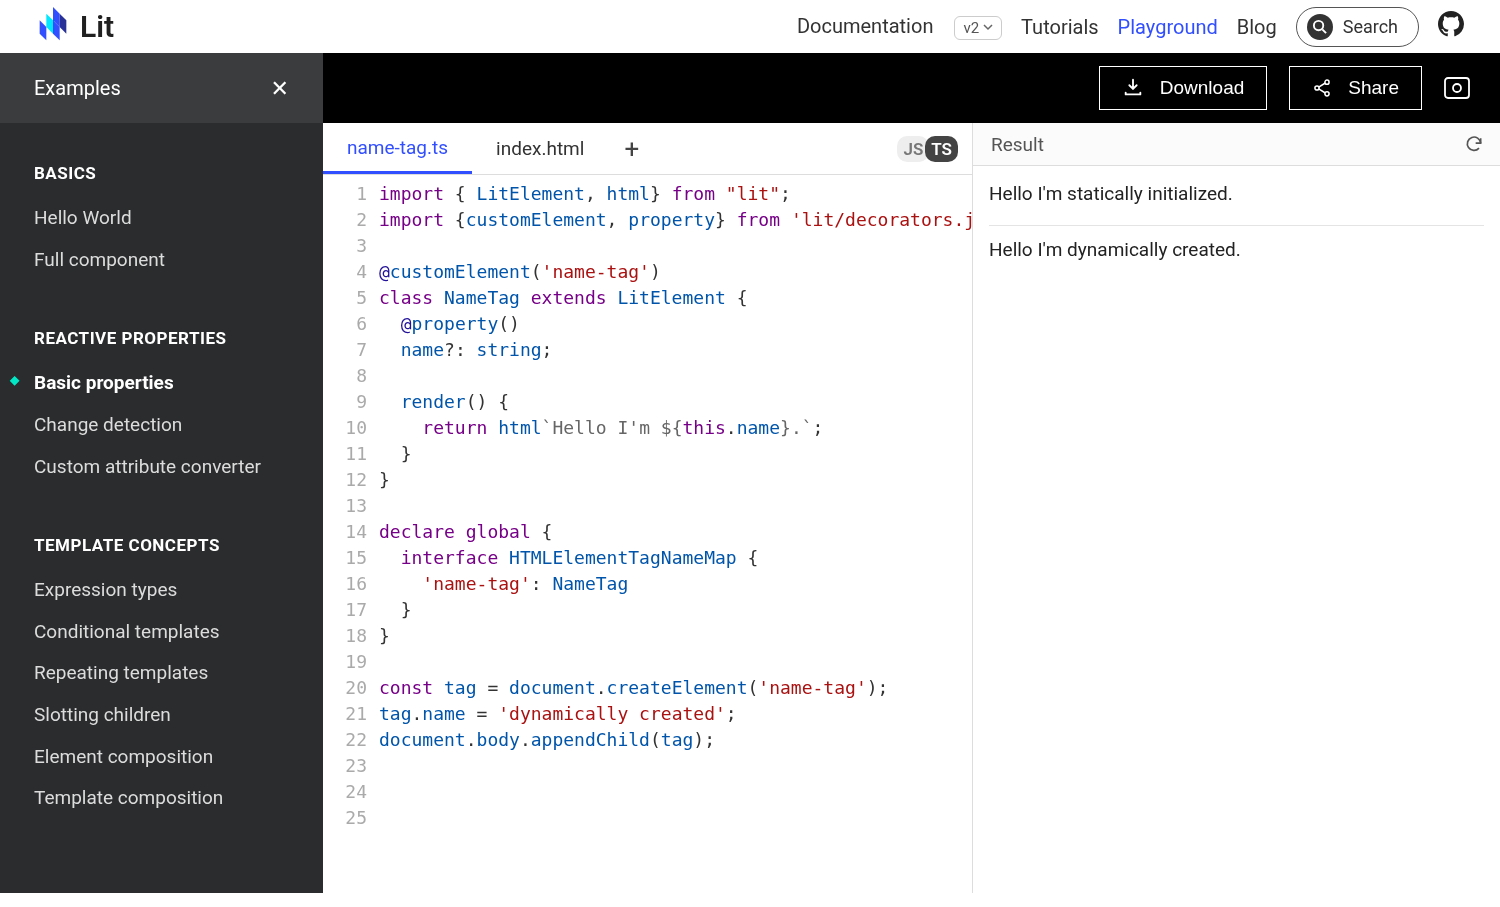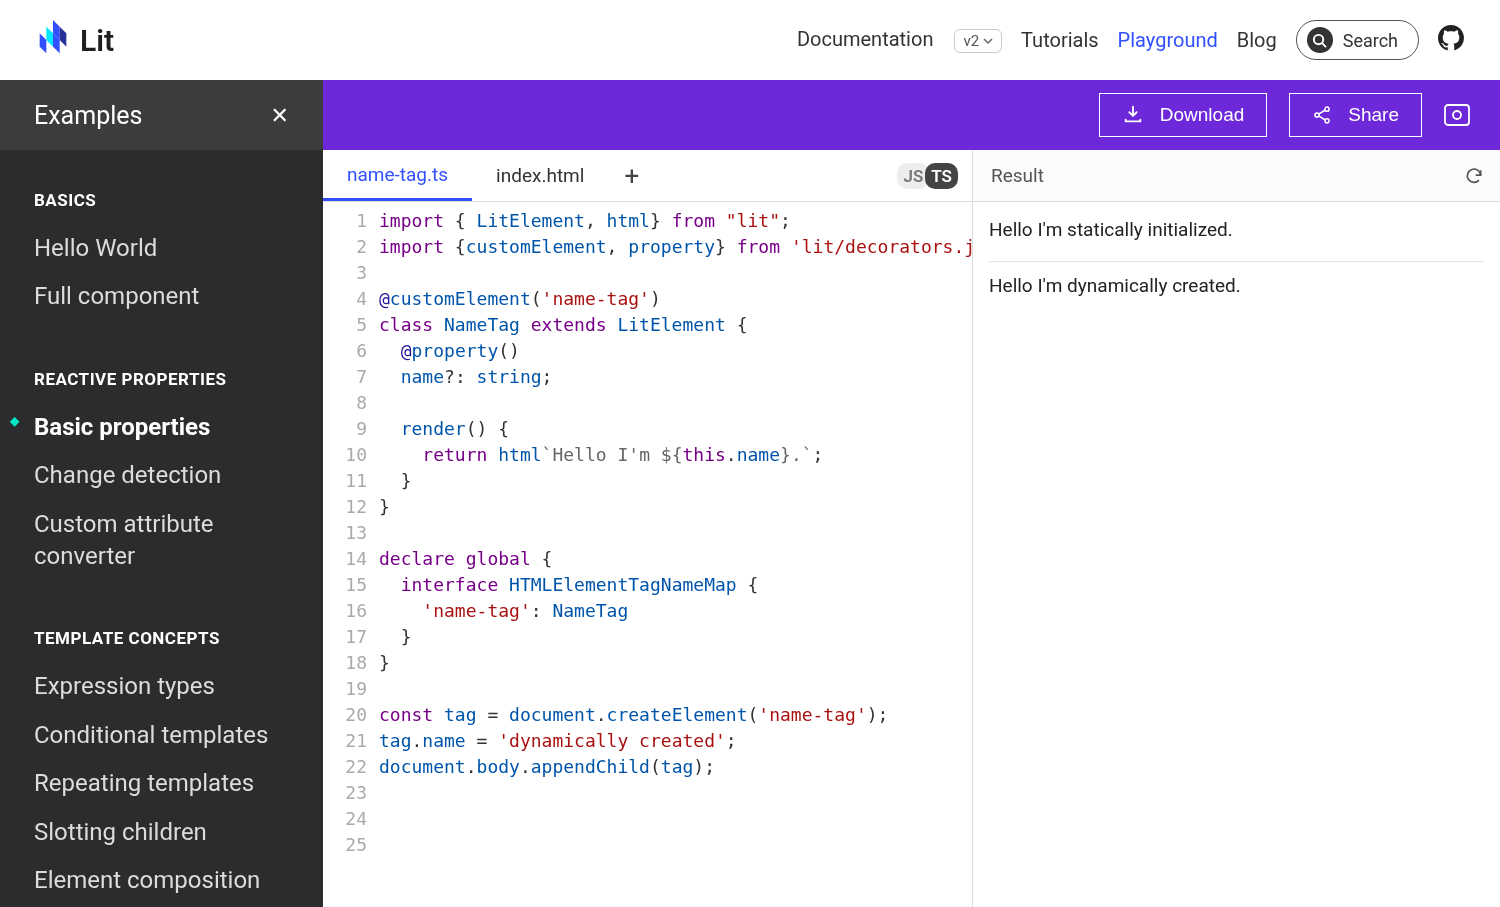--- a/index.html
+++ b/index.html
@@ -1,48 +1,48 @@
 <!DOCTYPE html>
 <html><head>
 <meta charset="utf-8">
 <style>
   * { box-sizing: border-box; margin: 0; padding: 0; }
   body { font-family: -apple-system, BlinkMacSystemFont, "Segoe UI", Roboto, Arial, sans-serif; width:1500px; height:907px; overflow:hidden; }
 
   
-  .top-header { height:80px; display:flex; align-items:center; padding:0 36px; background:#fff; }
+  .top-header { height:53px; display:flex; align-items:center; padding:0 36px; background:#fff; }
   .logo { display:flex; align-items:center; gap:10px; }
   .logo-mark { width:34px; height:40px; position:relative; }
   .logo-text { font-size:30px; font-weight:600; color:#202020; }
   .nav { margin-left:auto; display:flex; align-items:center; gap:19px; font-size:20px; color:#333; }
   .nav a { color:#333; text-decoration:none; }
   .nav a.active { color:#324fff; }
   .version-pill { display:inline-flex; align-items:center; margin-left:16px; padding:2px 8px; border:1px solid #ccc; border-radius:6px; font-size:15px; color:#555; gap:4px;}
   .search-pill { display:flex; align-items:center; gap:10px; border:1px solid #555; border-radius:22px; padding:6px 20px 6px 10px; color:#333; font-size:18px; }
   .search-circle { width:26px; height:26px; border-radius:50%; background:#333; display:flex; align-items:center; justify-content:center; }
 
   
   .main-row { display:flex; height:calc(100% - 67px); }
 
   
   .sidebar { width:323px; background:#2a2c2e; color:#e8e8e8; display:flex; flex-direction:column; }
   .sidebar-header { height:70px; background:#3a3c3e; display:flex; align-items:center; padding:0 34px; justify-content:space-between; }
-  .sidebar-title { font-size:25px; font-weight:400; color:#fff; }
+  .sidebar-title { font-size:20px; font-weight:400; color:#fff; }
   .close-x { font-size:22px; color:#fff; cursor:pointer; }
   .sidebar-body { padding:40px 34px 10px 34px; overflow-y:auto; flex:1; }
   .sec-head { font-size:17px; font-weight:700; letter-spacing:.5px; color:#fff; margin-bottom:22px; margin-top:10px; }
   .sec-head:first-child { margin-top:0; }
-  .side-item { position:relative; font-size:24px; color:#dcdcdc; margin-bottom:16px; line-height:1.35; cursor:pointer; }
+  .side-item { position:relative; font-size:19px; color:#dcdcdc; margin-bottom:16px; line-height:1.35; cursor:pointer; }
   .side-item.active { font-weight:700; color:#fff; }
   .side-item.active::before { content:"◆"; position:absolute; left:-24px; top:2px; font-size:12px; color:#00e8c6; }
   .sec-spacer { height:30px; }
 
   
   .workspace { flex:1; display:flex; flex-direction:column; }
-  .blue-bar { height:70px; background:#6d28d9; display:flex; align-items:center; justify-content:flex-end; padding:0 30px; gap:22px; }
+  .blue-bar { height:70px; background:#000000; display:flex; align-items:center; justify-content:flex-end; padding:0 30px; gap:22px; }
   .ghost-btn { display:flex; align-items:center; gap:16px; color:#fff; border:1.5px solid #fff; padding:10px 22px; font-size:19px; cursor:pointer; background:transparent; }
   .preview-icon svg { display:block; }
 
   .editor-row { flex:1; display:flex; }
   .editor-col { width:650px; border-right:1px solid #ddd; display:flex; flex-direction:column; }
   .result-col { flex:1; display:flex; flex-direction:column; }
 
   
   .tabs { height:52px; display:flex; align-items:stretch; border-bottom:1px solid #ddd; background:#fff; position:relative; }
   .tab { display:flex; align-items:center; padding:0 24px; font-size:19px; color:#333; cursor:pointer; }
@@ -59,21 +59,21 @@
   .gutter { width:56px; text-align:right; padding-right:12px; color:#aaa; user-select:none; flex-shrink:0;}
   .code { white-space:pre; }
   .kw  { color:#708; }   
   .id  { color:#05a; }   
   .str { color:#a11; }   
   .pun { color:#333; }
   .dec { color:#219; }   
   .tpl { color:#666; }
 
   
-  .result-head { height:52px; display:flex; align-items:center; justify-content:space-between; padding:0 16px 0 18px; border-bottom:1px solid #ddd; font-size:19px; color:#555; background:#fbfbfb;}
+  .result-head { height:43px; display:flex; align-items:center; justify-content:space-between; padding:0 16px 0 18px; border-bottom:1px solid #ddd; font-size:19px; color:#555; background:#fbfbfb;}
   .result-body { padding:16px 16px; font-size:19px; color:#222; }
   .result-body p { margin-bottom:20px; }
   .result-body hr { border:none; border-top:1px solid #e4e4e4; margin:6px 0 12px 0; }
   .reload-icon svg{display:block;}
 </style>
 </head>
 <body>
 
 <div class="top-header">
   <div class="logo">

